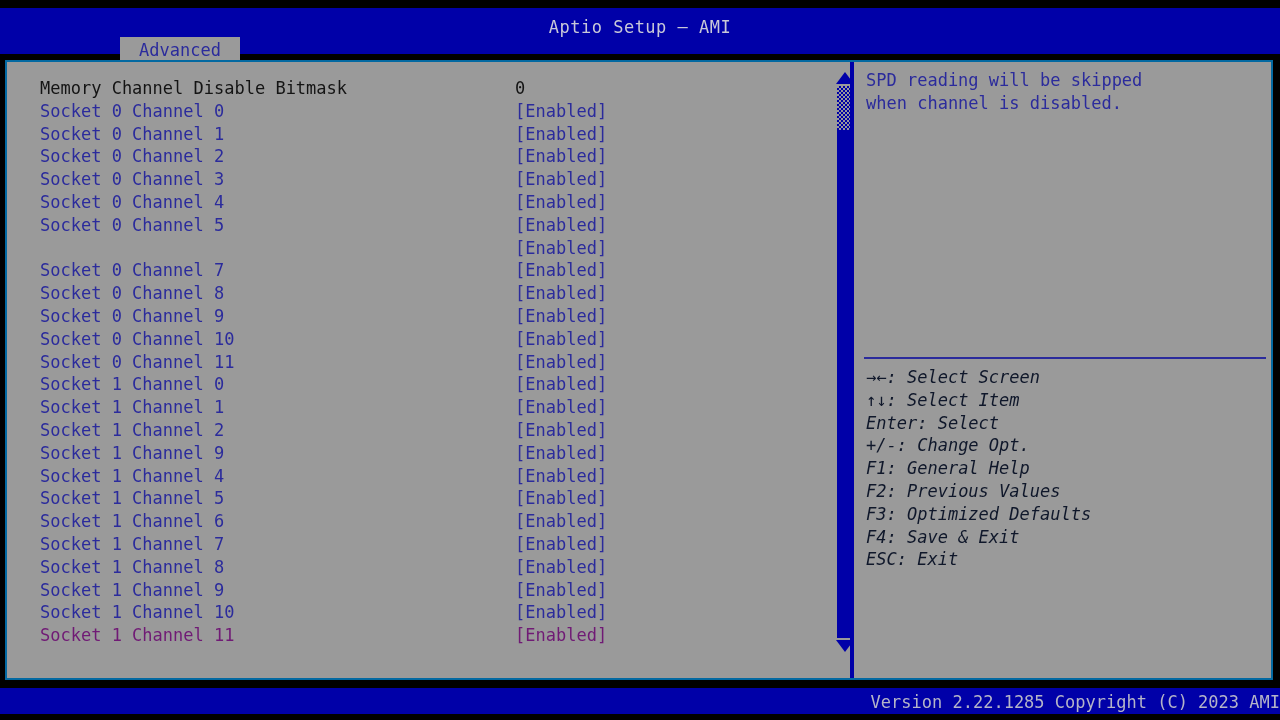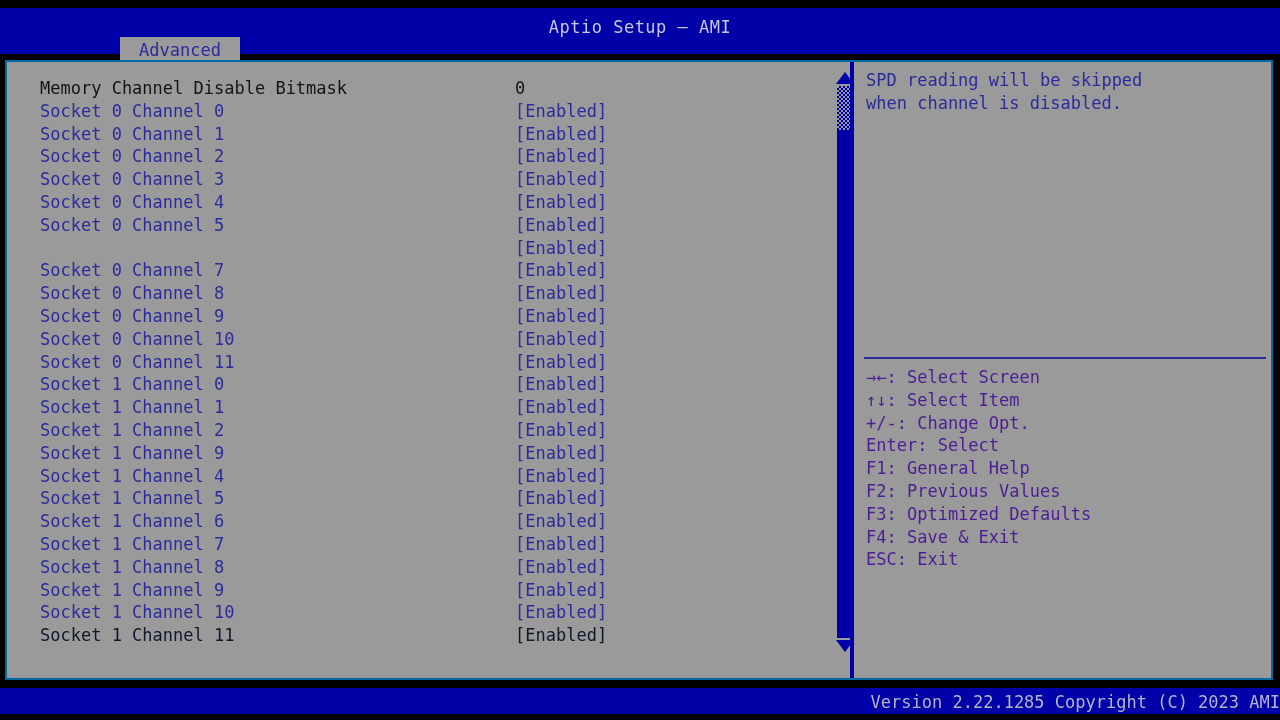--- a/index.html
+++ b/index.html
@@ -101,21 +101,21 @@
     left: 33px; top: 0;
     white-space: pre;
   }
   .row .value {
     position: absolute;
     left: 508px; top: 0;
     white-space: pre;
   }
   .c-blue   { color: #2b2b9c; }
   .c-dark   { color: #141414; }
-  .c-light  { color: #0f172a; }
+  .c-light  { color: #701a75; }
 
   
   .scrollbar {
     position: absolute;
     left: 826px; top: 10px;
     width: 24px; height: 598px;
   }
   .sb-arrow {
     position: absolute;
     left: 3px;
@@ -160,22 +160,23 @@
     width: 402px; height: 2px;
     background: #2b2b9c;
   }
   .legend {
     position: absolute;
     left: 4px; top: 304px;
     width: 400px;
   }
   .legend-row {
     height: 22.8px;
-    color: #4c1d95;
-    white-space: pre;
+    color: #0f172a;
+    white-space: pre;
+    font-style: italic;
   }
   .legend-row .keys {
     display: inline-block;
     white-space: pre;
   }
 
   
   .footer {
     position: absolute;
     left: 0; top: 688px;
@@ -252,22 +253,22 @@
 
       <div class="divider"></div>
 
       <div class="help">
         <div class="help-text">SPD reading will be skipped
 when channel is disabled.</div>
         <div class="help-sep"></div>
         <div class="legend" id="legend">
             <div class="legend-row"><span class="keys">→←</span><span>: Select Screen</span></div>
             <div class="legend-row"><span class="keys">↑↓</span><span>: Select Item</span></div>
+            <div class="legend-row"><span class="keys">Enter</span><span>: Select</span></div>
             <div class="legend-row"><span class="keys">+/-</span><span>: Change Opt.</span></div>
-            <div class="legend-row"><span class="keys">Enter</span><span>: Select</span></div>
             <div class="legend-row"><span class="keys">F1</span><span>: General Help</span></div>
             <div class="legend-row"><span class="keys">F2</span><span>: Previous Values</span></div>
             <div class="legend-row"><span class="keys">F3</span><span>: Optimized Defaults</span></div>
             <div class="legend-row"><span class="keys">F4</span><span>: Save &amp; Exit</span></div>
             <div class="legend-row"><span class="keys">ESC</span><span>: Exit</span></div>
           </div>
       </div>
 
     </div>
   </div>

